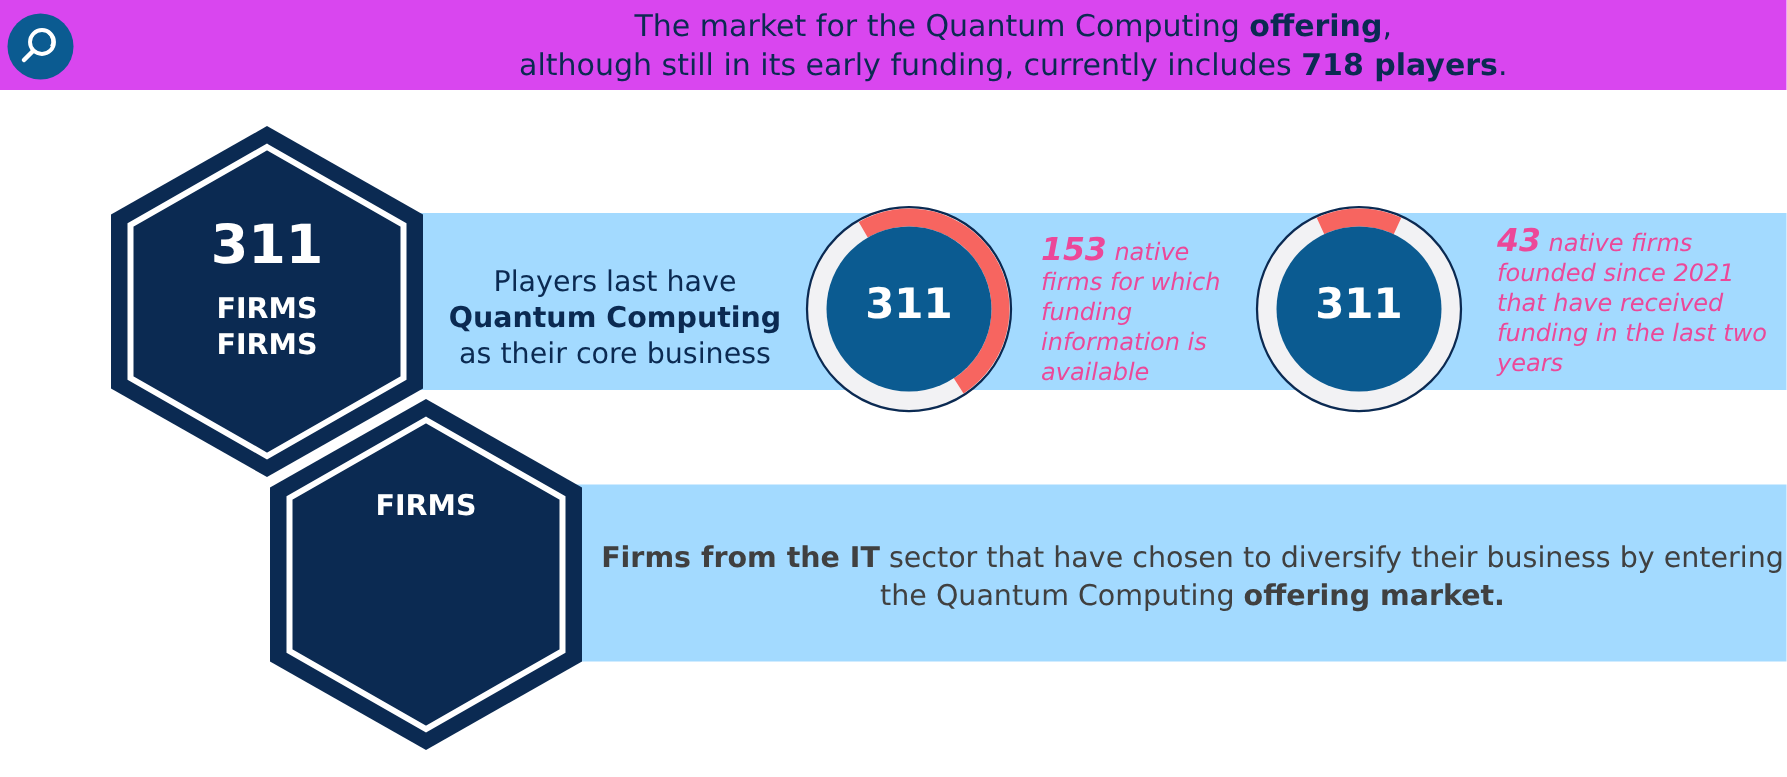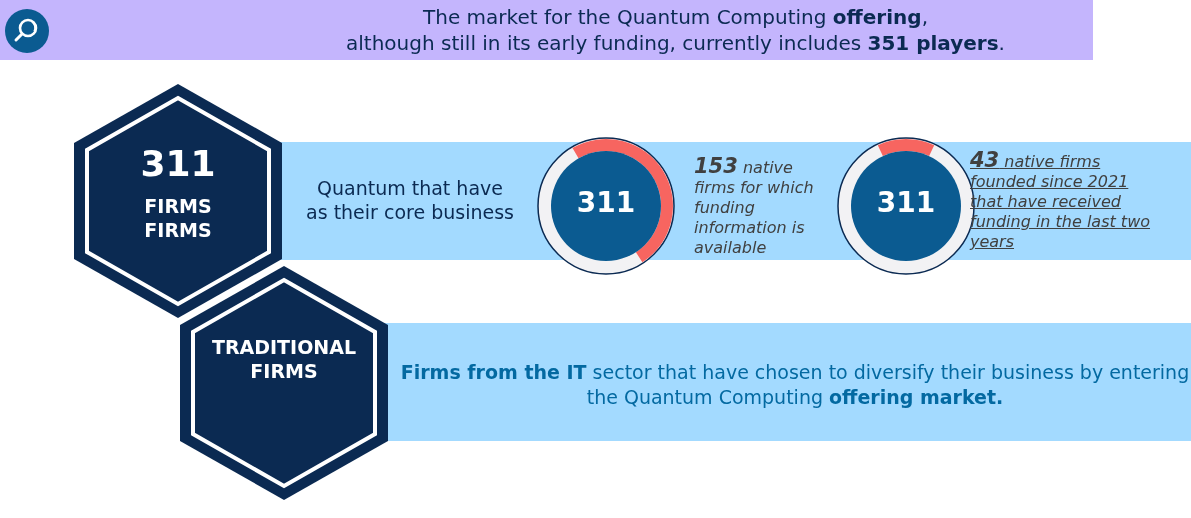--- a/index.html
+++ b/index.html
@@ -1,53 +1,53 @@
 <!DOCTYPE html>
 <html><head>
 <meta charset="utf-8">
 <style>
   * { margin:0; padding:0; box-sizing:border-box; }
   body { width:1191px; height:518px; background:#ffffff; position:relative; overflow:hidden;
          font-family:"DejaVu Sans", "Liberation Sans", sans-serif; color:#0b2a52; }
-  .header { position:absolute; left:0; top:0; width:1093px; height:60px; background:#c4b5fd; }
+  .header { position:absolute; left:0; top:0; width:1191px; height:60px; background:#d946ef; }
   .logo { position:absolute; left:5px; top:9px; width:44px; height:44px; border-radius:50%; background:#0b5b91; }
   .logo svg { position:absolute; left:0; top:0; }
   .header-text { position:absolute; left:160px; width:1031px; top:4px; text-align:center;
                  font-size:20px; line-height:26px; color:#0b2a52; }
   .header-text b { font-weight:bold; }
   .band { position:absolute; background:#a3daff; }
   .band-top { left:270px; top:142px; width:921px; height:118px; }
   .band-bot { left:370px; top:323px; width:821px; height:118px; }
   .hex { position:absolute; }
   .hex-label { position:absolute; text-align:center; color:#ffffff; font-weight:bold; }
   .hex-num { font-size:36px; line-height:40px; }
   .hex-sub { font-size:19px; line-height:24px; }
   .desc1 { position:absolute; left:285px; top:176px; width:250px; text-align:center; font-size:19px; line-height:24px; color:#0b2a52; }
   .desc1 b { font-weight:bold; }
   .donut { position:absolute; }
   .donut-num { position:absolute; color:#fff; font-weight:bold; font-size:28px; text-align:center; }
-  .note { position:absolute; font-style:italic; font-size:16px; line-height:20px; color:#404040; }
+  .note { position:absolute; font-style:italic; font-size:16px; line-height:20px; color:#ec4899; }
   .note b { font-size:21px; font-weight:bold; font-style:italic; }
-  .desc2 { position:absolute; left:400px; top:360px; width:790px; text-align:center; font-size:19px; line-height:25px; color:#0369a1; }
+  .desc2 { position:absolute; left:400px; top:360px; width:790px; text-align:center; font-size:19px; line-height:25px; color:#404040; }
   .desc2 b { font-weight:bold; }
 </style>
 </head>
 <body>
 
 <div class="header">
   <div class="logo">
     <svg width="44" height="44" viewBox="0 0 44 44">
       <circle cx="23" cy="19" r="8" fill="none" stroke="#ffffff" stroke-width="2.6"></circle>
       <path d="M27 13 A7 7 0 0 1 29 22" fill="none" stroke="#ffffff" stroke-width="1.3"></path>
       <line x1="17" y1="25" x2="11" y2="31" stroke="#ffffff" stroke-width="3" stroke-linecap="round"></line>
     </svg>
   </div>
   <div class="header-text">
     <div><span>The market for the Quantum Computing </span><b>offering</b><span>,</span></div>
-    <div><span>although still in its early funding, currently includes </span><b>351 players</b><span>.</span></div>
+    <div><span>although still in its early funding, currently includes </span><b>718 players</b><span>.</span></div>
   </div>
 </div>
 
 <div class="band band-top"></div>
 <div class="band band-bot"></div>
 
 <svg class="hex" style="left:72px; top:82px;" width="212" height="238" viewBox="0 0 212 238">
   <polygon points="106,2 210,61 210,177 106,236 2,177 2,61" fill="#0b2a52"></polygon>
   <polygon points="106,16 197,68 197,170 106,222 15,170 15,68" fill="none" stroke="#ffffff" stroke-width="4"></polygon>
 </svg>
@@ -55,44 +55,44 @@
   <div class="hex-num">311</div>
   <div class="hex-sub" style="margin-top:10px;">FIRMS</div>
   <div class="hex-sub">FIRMS</div>
 </div>
 
 <svg class="hex" style="left:178px; top:264px;" width="212" height="238" viewBox="0 0 212 238">
   <polygon points="106,2 210,61 210,177 106,236 2,177 2,61" fill="#0b2a52"></polygon>
   <polygon points="106,16 197,68 197,170 106,222 15,170 15,68" fill="none" stroke="#ffffff" stroke-width="4"></polygon>
 </svg>
 <div class="hex-label" style="left:178px; top:325px; width:212px;">
-  <div class="hex-sub" style="margin-top:10px;">TRADITIONAL</div>
   <div class="hex-sub">FIRMS</div>
 </div>
 
 <div class="desc1">
-  <div>Quantum that have</div>
+  <div>Players last have</div>
+  <div><b>Quantum Computing</b></div>
   <div>as their core business</div>
 </div>
 
 <svg class="donut" style="left:536px; top:136px;" width="140" height="140" viewBox="0 0 140 140">
   <circle cx="70" cy="70" r="68" fill="#f2f2f4" stroke="#0b2a52" stroke-width="1.5"></circle>
   <path id="d1arc" d="M36.500000000000014,11.976297946442607 A67,67 0 0 1 106.38668964114399,126.25841107744748 L99.86967060093909,116.18227775014344 A55,55 0 0 0 42.500000000000014,22.36860279185587 Z" fill="#f76560"></path>
   <circle cx="70" cy="70" r="55" fill="#0b5b91"></circle>
 </svg>
 <div class="donut-num" style="left:536px; top:186px; width:140px;">311</div>
 <div class="note" style="left:694px; top:156px; width:135px;">
   <b>153</b><span> native firms for which funding information is available</span>
 </div>
 
 <svg class="donut" style="left:836px; top:136px;" width="140" height="140" viewBox="0 0 140 140">
   <circle cx="70" cy="70" r="68" fill="#f2f2f4" stroke="#0b2a52" stroke-width="1.5"></circle>
   <path id="d2arc" d="M41.803902193912165,9.221878372974302 A67,67 0 0 1 98.19609780608783,9.22187837297431 L93.14605043783331,20.107512097217715 A55,55 0 0 0 46.853949562166704,20.107512097217707 Z" fill="#f76560"></path>
   <circle cx="70" cy="70" r="55" fill="#0b5b91"></circle>
 </svg>
 <div class="donut-num" style="left:836px; top:186px; width:140px;">311</div>
-<div class="note" style="left:970px; top:150px; width:185px;text-decoration:underline;">
+<div class="note" style="left:998px; top:150px; width:185px;">
   <b>43</b><span> native firms founded since 2021 that have received funding in the last two years</span>
 </div>
 
 <div class="desc2">
   <b>Firms from the IT</b><span> sector that have chosen to diversify their business by entering the Quantum Computing </span><b>offering market.</b>
 </div>
 
 </body></html>

